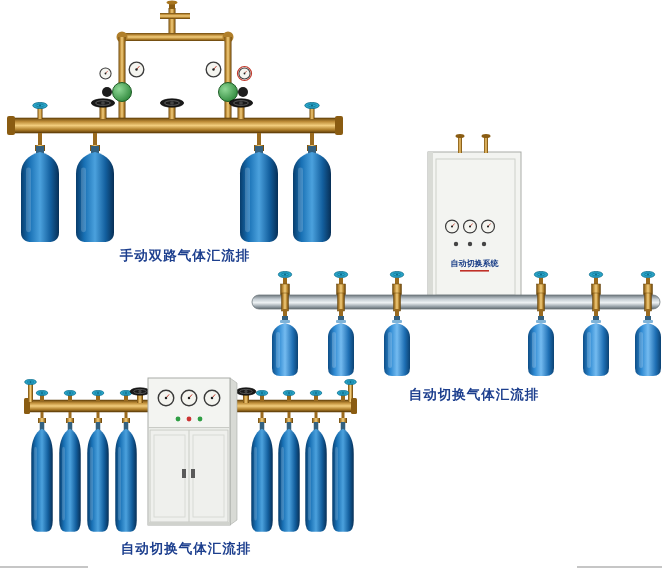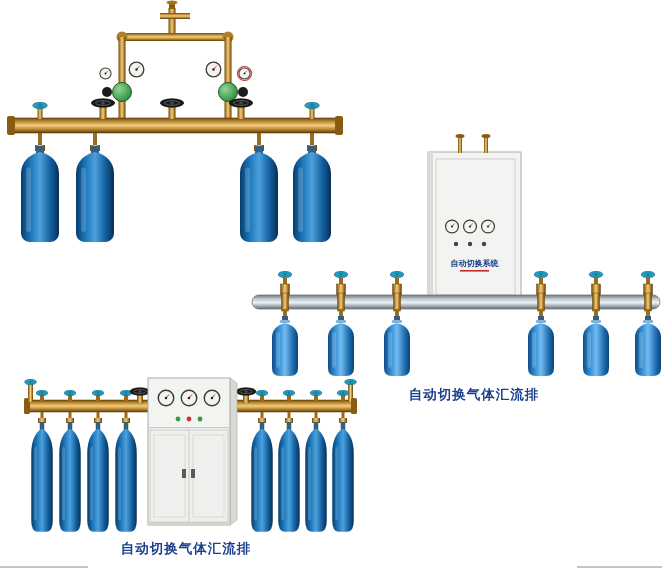--- a/index.html
+++ b/index.html
@@ -139,20 +139,21 @@
       <rect x="310" y="133" width="4" height="14" fill="#9a6a1e"></rect>
         <rect x="307" y="145" width="10" height="6" fill="url(#brassV)"></rect>
     </g>
     <g>
       <use href="#cylTall" x="17" y="146" width="46" height="98"></use>
       <use href="#cylTall" x="72" y="146" width="46" height="98"></use>
       <use href="#cylTall" x="236" y="146" width="46" height="98"></use>
       <use href="#cylTall" x="289" y="146" width="46" height="98"></use>
     </g>
   </svg>
+  <div class="caption" style="left:95px;top:247px;width:180px">手动双路气体汇流排</div>
 
   <svg class="fig" style="left:250px;top:132px" width="412" height="260" viewBox="0 0 412 260">
     <g>
       <rect x="178" y="20" width="93" height="150" fill="#f3f4f1" stroke="#a9aca7"></rect>
       <rect x="178" y="20" width="5" height="150" fill="#d9dbd6"></rect>
       <rect x="186" y="27" width="79" height="136" fill="none" stroke="#cdd0ca"></rect>
       <rect x="208" y="4" width="4" height="17" fill="url(#brassV)"></rect>
       <rect x="234" y="4" width="4" height="17" fill="url(#brassV)"></rect>
       <ellipse cx="210" cy="4" rx="4.5" ry="2" fill="#8a5c12"></ellipse>
       <ellipse cx="236" cy="4" rx="4.5" ry="2" fill="#8a5c12"></ellipse>

